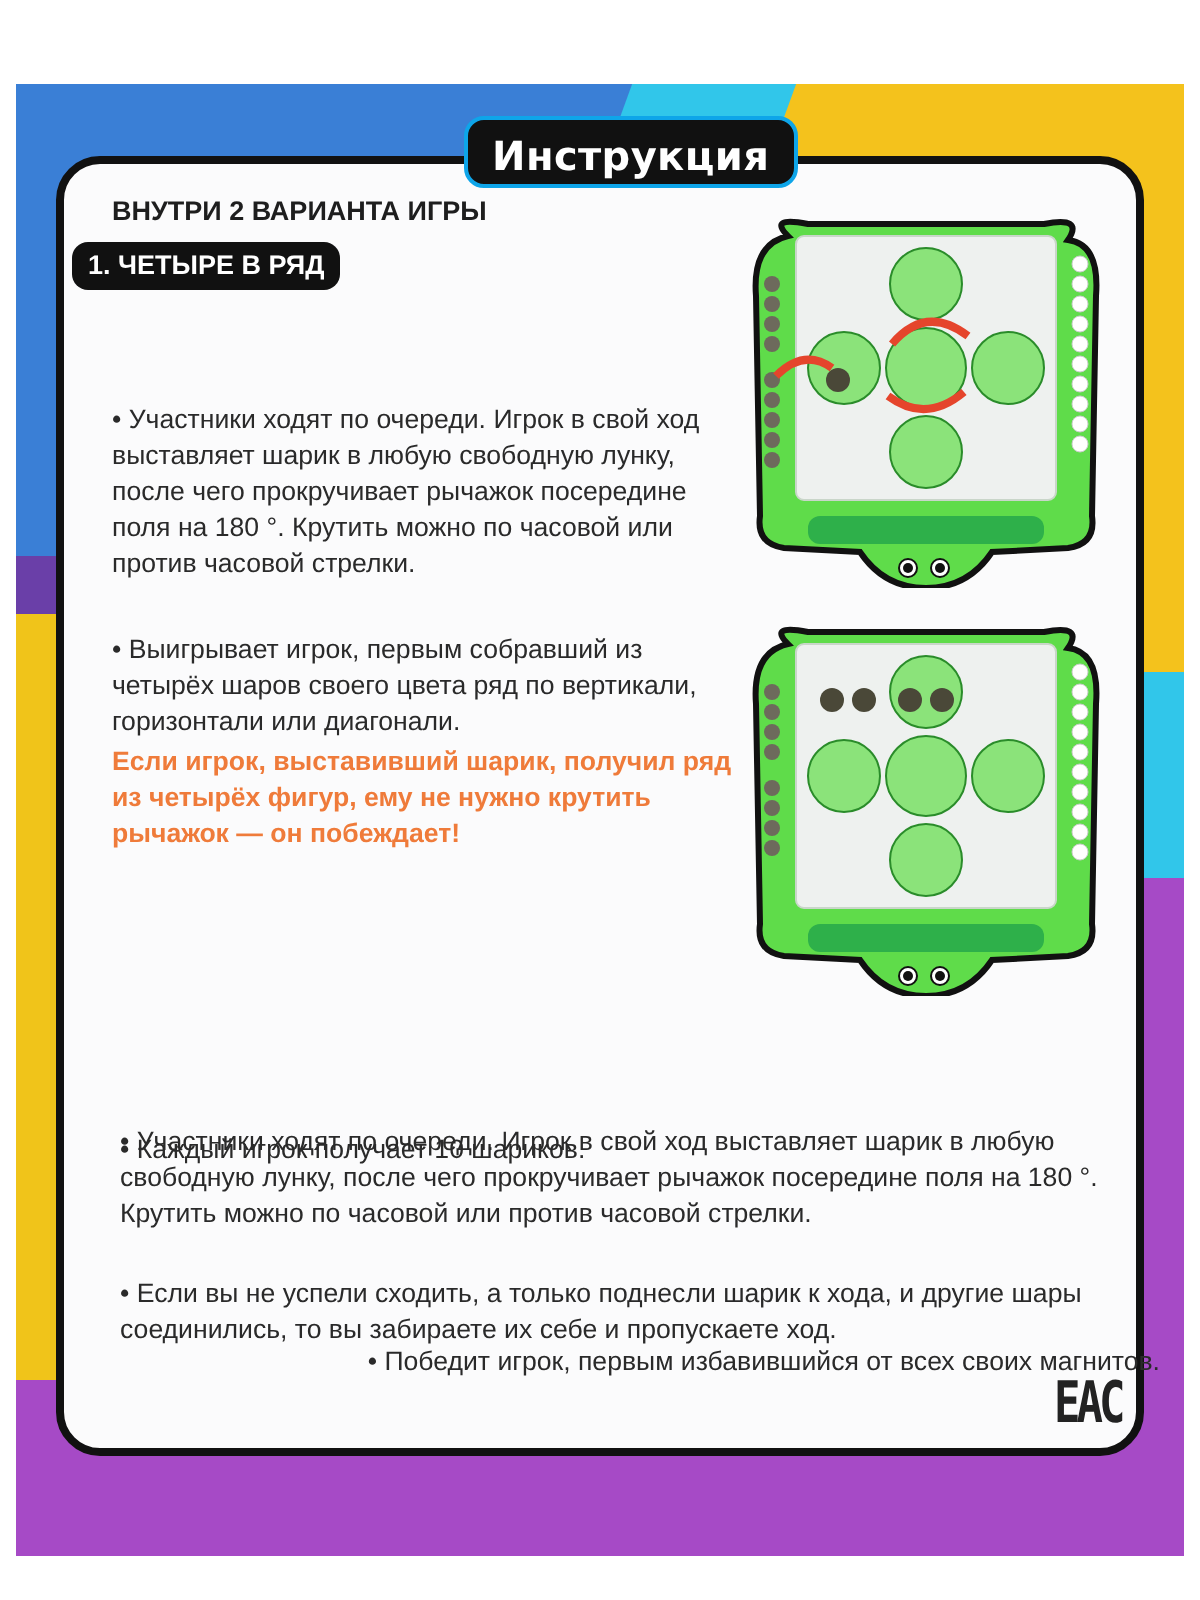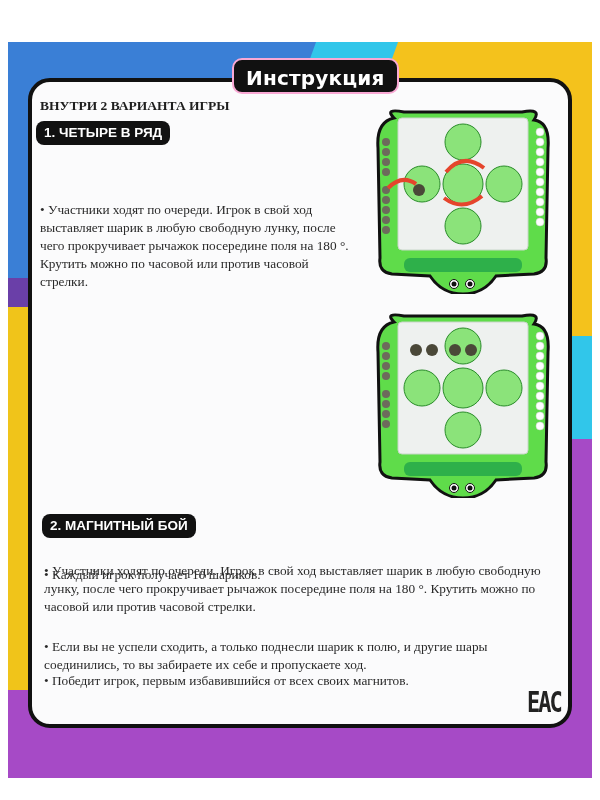--- a/index.html
+++ b/index.html
@@ -21,25 +21,25 @@
 
   .card {
     position: absolute; left: 28px; top: 78px; width: 544px; height: 650px;
     background: #fbfbfc; border: 4px solid #111; border-radius: 22px;
   }
 
   .title-badge {
     position: absolute; left: 232px; top: 58px; height: 36px; padding: 0 12px;
     background: #111; border-radius: 10px; color: #fff;
     font-family: "DejaVu Sans", sans-serif; font-weight: bold; font-size: 20px;
-    line-height: 36px; letter-spacing: 0.2px; border: 2px solid #f9a8d4;
+    line-height: 36px; letter-spacing: 0.2px; border: 2px solid #0ea5e9;
   }
 
   .content { position: absolute; left: 0; top: 0; width: 600px; height: 800px; }
-  .txt { position: absolute; font-family: Liberation Serif, serif; color: #2a2a2a; }
+  .txt { position: absolute; font-family: Liberation Sans, sans-serif; color: #2a2a2a; margin-left: 16px; }
 
   .intro { left: 40px; top: 98px; font-weight: bold; font-size: 13.5px; color: #1e1e1e; }
 
   .section-badge {
     position: absolute; background: #111; color: #fff; border-radius: 8px;
     font-family: "Liberation Sans", sans-serif; font-weight: bold; font-size: 13.5px;
     padding: 3px 8px; line-height: 18px;
   }
   .sec1 { left: 36px; top: 121px; }
   .sec2 { left: 42px; top: 514px; }
@@ -49,21 +49,21 @@
   .p2 { left: 40px; top: 201px; width: 310px; }
   .p3 { left: 40px; top: 316px; width: 310px; }
   .orange { color: #ef7b3a; font-weight: bold; }
   .p4 { left: 40px; top: 372px; width: 310px; }
   .p5 { left: 40px; top: 428px; width: 310px; }
 
   .p6 { left: 44px; top: 566px; width: 520px; }
   .p7 { left: 44px; top: 562px; width: 520px; }
   .p8 { left: 44px; top: 615px; width: 520px; }
   .p9 { left: 44px; top: 638px; width: 520px; }
-  .p10 { left: 44px; top: 672px; width: 520px; }
+  .p10 { left: 44px; top: 672px; width: 520px; text-align: right; }
 
   .board { position: absolute; width: 178px; height: 186px; }
   .board1 { left: 374px; top: 108px; }
   .board2 { left: 374px; top: 312px; }
 
   .eac {
     position: absolute; left: 527px; top: 690px; font-family: "DejaVu Sans Mono", monospace;
     font-weight: bold; font-size: 22px; color: #222; letter-spacing: -2px; transform: scaleY(1.3);
   }
 </style>
@@ -84,20 +84,22 @@
 <div class="card"></div>
 
 <div class="content">
   <div class="title-badge">Инструкция</div>
 
   <div class="txt intro">ВНУТРИ 2 ВАРИАНТА ИГРЫ</div>
 
   <div class="section-badge sec1">1. ЧЕТЫРЕ В РЯД</div>
 
   <div class="txt para p2">• Участники ходят по очереди. Игрок в свой ход выставляет шарик в любую свободную лунку, после чего прокручивает рычажок посередине поля на 180 °. Крутить можно по часовой или против часовой стрелки.</div>
+  <div class="txt para p3">• Выигрывает игрок, первым собравший из четырёх шаров своего цвета ряд по вертикали, горизонтали или диагонали.</div>
+  <div class="txt para p4 orange">Если игрок, выставивший шарик, получил ряд из четырёх фигур, ему не нужно крутить рычажок — он побеждает!</div>
 
   <svg class="board board1" viewBox="0 0 178 186">
     <path d="M20 10 Q10 0 30 4 L148 4 Q168 0 160 12 Q176 14 174 40 L172 150 Q174 164 160 166 L122 168 Q110 186 89 186 Q68 186 56 168 L18 166 Q4 164 6 150 L4 40 Q2 14 20 10 Z" fill="#5fdc4a" stroke="#111" stroke-width="3"></path>
     <rect x="24" y="10" width="130" height="132" rx="4" fill="#eef1ef" stroke="#c9d6c9"></rect>
     <rect x="30" y="150" width="118" height="14" rx="6" fill="#2eb04a"></rect>
     <g fill="#6d6a5c">
       <circle cx="12" cy="34" r="4"></circle>
         <circle cx="12" cy="44" r="4"></circle>
         <circle cx="12" cy="54" r="4"></circle>
         <circle cx="12" cy="64" r="4"></circle>
@@ -174,21 +176,20 @@
         <circle cx="58" cy="38" r="6"></circle>
         <circle cx="81" cy="38" r="6"></circle>
         <circle cx="97" cy="38" r="6"></circle>
     </g>
     <circle cx="80" cy="176" r="4.5" fill="#fff" stroke="#111"></circle>
       <circle cx="80" cy="176" r="2.5" fill="#111"></circle>
     <circle cx="96" cy="176" r="4.5" fill="#fff" stroke="#111"></circle>
       <circle cx="96" cy="176" r="2.5" fill="#111"></circle>
   </svg>
 
-  <div class="section-badge sec2">2. МАГНИТНЫЙ БОЙ</div>
 
   <div class="txt para p6">• Каждый игрок получает 10 шариков.</div>
   <div class="txt para p7">• Участники ходят по очереди. Игрок в свой ход выставляет шарик в любую свободную лунку, после чего прокручивает рычажок посередине поля на 180 °. Крутить можно по часовой или против часовой стрелки.</div>
-  <div class="txt para p9">• Если вы не успели сходить, а только поднесли шарик к полю, и другие шары соединились, то вы забираете их себе и пропускаете ход.</div>
+  <div class="txt para p9">• Если вы не успели сходить, а только поднесли шарик к хода, и другие шары соединились, то вы забираете их себе и пропускаете ход.</div>
   <div class="txt para p10">• Победит игрок, первым избавившийся от всех своих магнитов.</div>
 
   <div class="eac">EAC</div>
 </div>
 
 </body></html>

